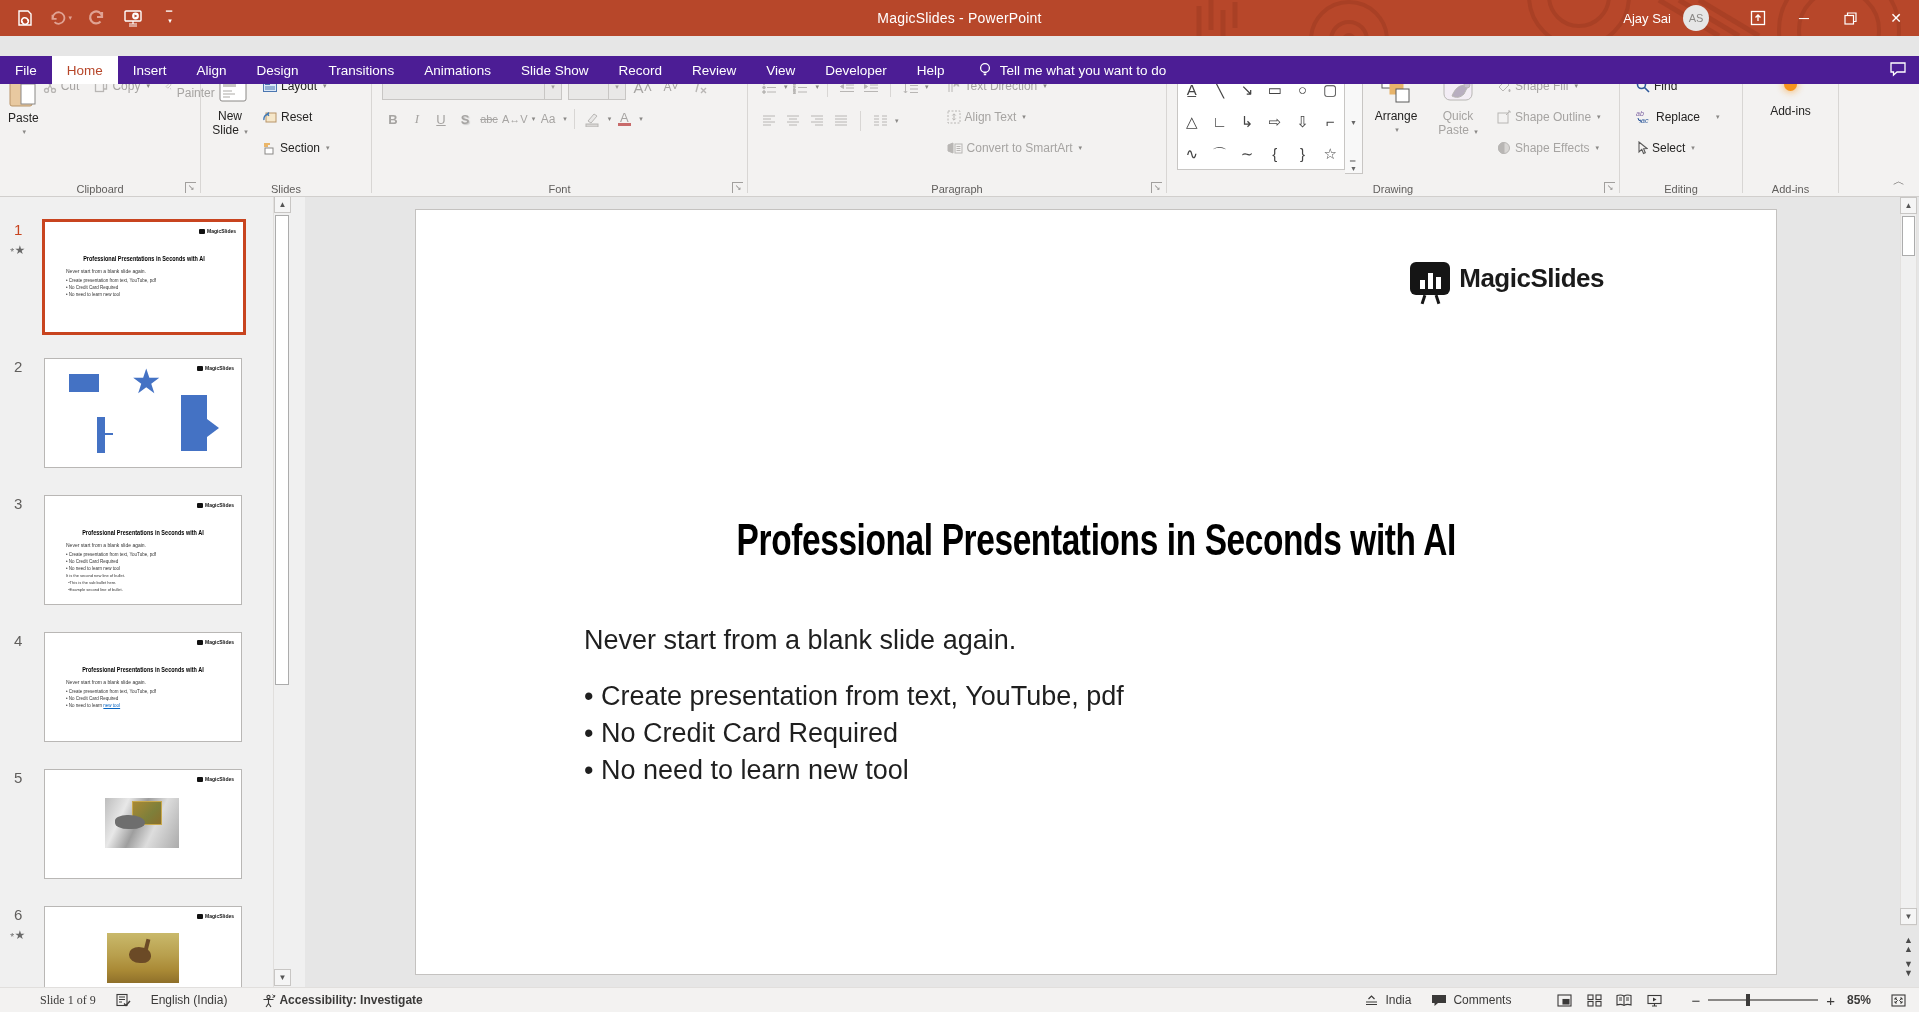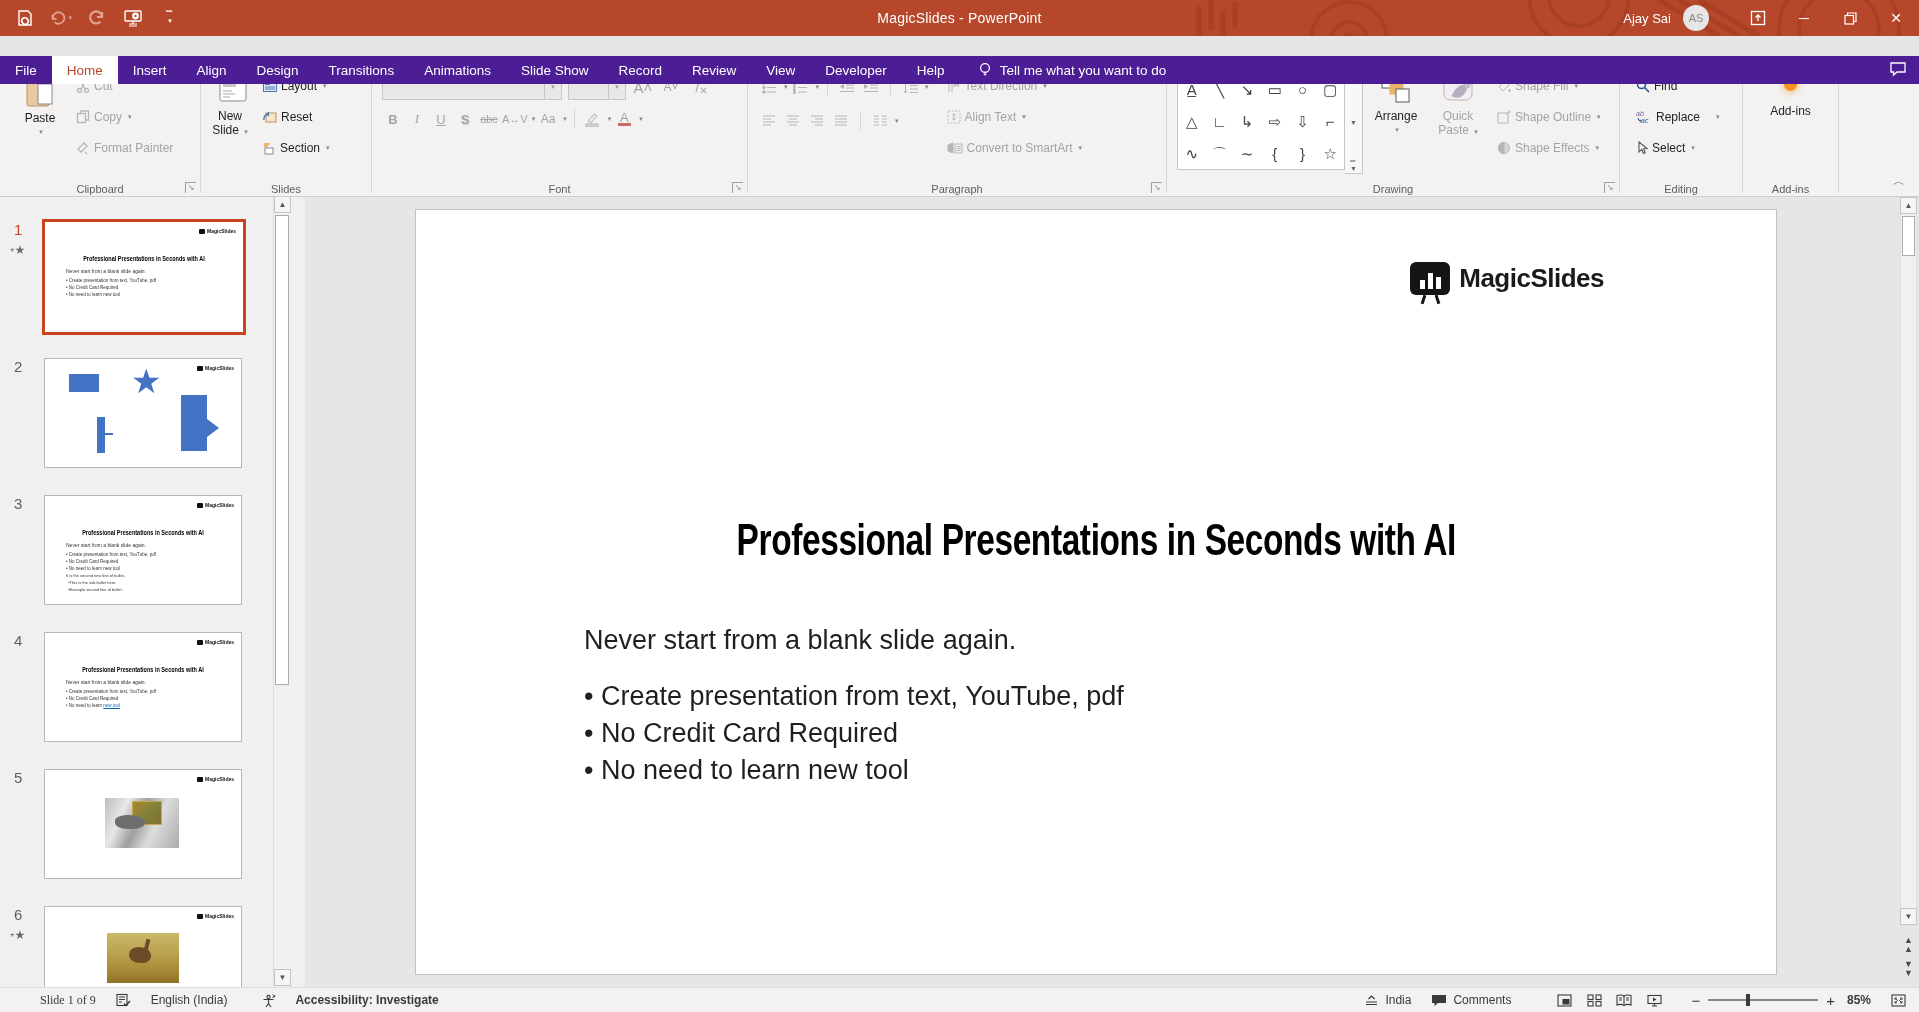--- a/index.html
+++ b/index.html
@@ -209,21 +209,21 @@
     <div style="display:flex;">
       <div class="bigbtn" style="margin-left:8px;">
         <svg width="30" height="36" viewBox="0 0 30 36">
           <rect x="2" y="4" width="22" height="30" rx="2" fill="#E8C9A0" stroke="#B89468"></rect>
           <rect x="8" y="1" width="10" height="6" rx="1" fill="#7A7A7A"></rect>
           <rect x="13" y="12" width="14" height="20" fill="#fff" stroke="#8A8886"></rect>
         </svg>
         <span class="blabel">Paste</span>
         <span class="chev">▾</span>
       </div>
-      <div style="display:flex;flex-direction:column;justify-content:flex-start;padding-top:10px;gap:7px;">
+      <div style="display:flex;flex-direction:row;justify-content:flex-start;padding-top:10px;gap:7px;">
         <div class="smallrow dis">
           <svg width="14" height="14" viewBox="0 0 14 14" fill="none" stroke="#B8B6B4" stroke-width="1.3">
               <path d="M4 1 l5 9 M10 1 l-5 9"></path>
               <circle cx="3.5" cy="11.5" r="2"></circle>
               <circle cx="10.5" cy="11.5" r="2"></circle>
             </svg>
           <span>Cut</span>
         </div>
         <div class="smallrow dis">
           <svg width="14" height="14" viewBox="0 0 14 14" fill="none" stroke="#B8B6B4" stroke-width="1.3">
@@ -692,21 +692,21 @@
   <div class="sb-item sb-icon">
     <svg width="15" height="14" viewBox="0 0 15 14" fill="none" stroke="#3B3A39" stroke-width="1.1">
       <rect x="1" y="1.5" width="10" height="11"></rect>
         <path d="M3 4 h6 M3 6.5 h6 M3 9 h3"></path>
         <path d="M8 10.5 l2 2 4 -4.5" stroke-width="1.4"></path>
     </svg>
   </div>
   <div class="sb-item">
     <span>English (India)</span>
   </div>
-  <div class="sb-item" style="margin-left:14px;gap:19px;">
+  <div class="sb-item" style="margin-left:14px;gap:3px;">
     <svg width="15" height="15" viewBox="0 0 15 15" fill="none" stroke="#3B3A39" stroke-width="1.1">
       <circle cx="7.5" cy="4" r="1.6"></circle>
         <path d="M2.5 6.5 h10 M7.5 6.5 v4 M7.5 10.5 l-2.5 3.5 M7.5 10.5 l2.5 3.5"></path>
         <path d="M13.5 4 a6.5 6.5 0 0 0 -2 -2.4 M13.5 4 l0.3 -2 M13.5 4 l-2 .3" stroke-width="1"></path>
     </svg>
     <span style="font-weight:bold;">Accessibility: Investigate</span>
   </div>
 
   <div class="sb-right">
     <div class="sb-item" style="gap:7px;">

